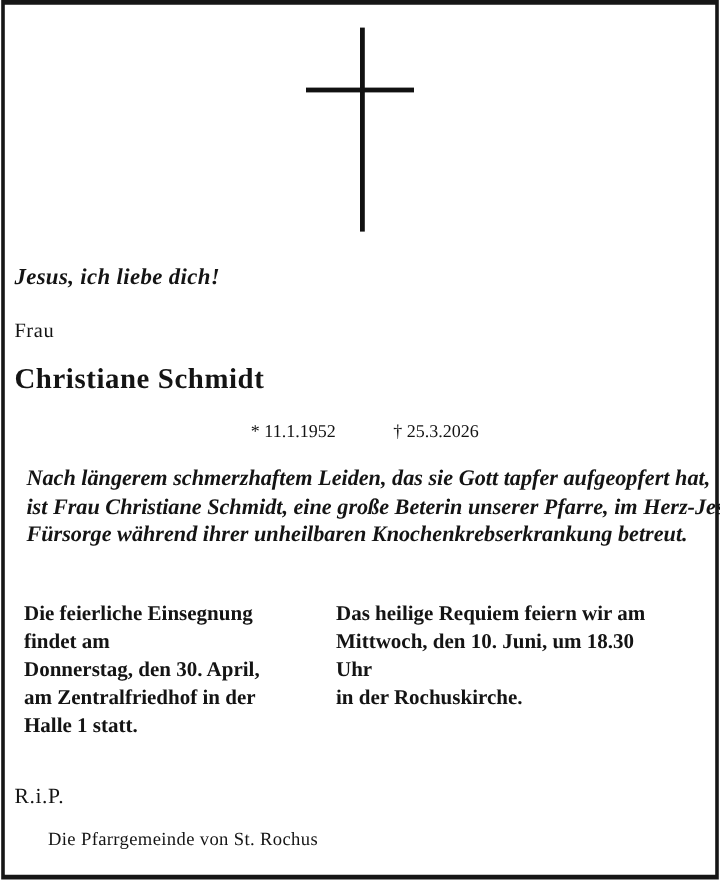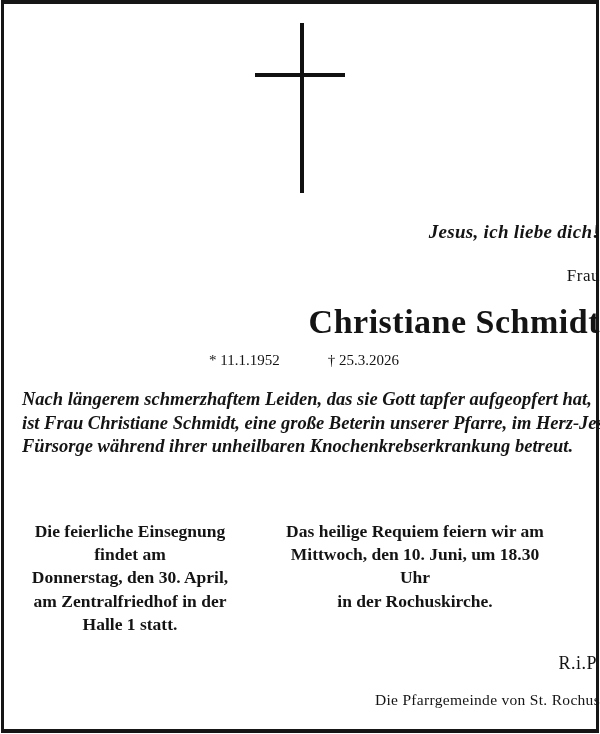--- a/index.html
+++ b/index.html
@@ -11,56 +11,56 @@
     overflow: hidden;
   }
   .frame {
     position: absolute;
     left: 1px; right: 1px; top: 0; bottom: 1px;
     border: 3px solid #161616;
     border-top-width: 4px;
     border-bottom-width: 4px;
   }
   .abs { position: absolute; }
-  .centered { left: 12px; right: 0; text-align: right; }
+  .centered { left: 12px; right: 0; text-align: left; }
 
   
   .cross-v {
     position: absolute; left: 300px; top: 23px;
     width: 4px; height: 170px; background: #111;
   }
   .cross-h {
     position: absolute; left: 255px; top: 73px;
     width: 90px; height: 4px; background: #111;
   }
 
   .motto {
     top: 221px;
     font-size: 19px; font-style: italic; font-weight: 600;
     letter-spacing: 0.3px;
   }
   .salutation { top: 266px; font-size: 17px; letter-spacing: 0.5px; }
   .deceased-name {
     top: 303px;
-    font-size: 34px; font-weight: 600; letter-spacing: 0.5px;
+    font-size: 24px; font-weight: 600; letter-spacing: 0.5px;
   }
   .dates {
     top: 352px; left: 8px; right: 0;
     display: flex; justify-content: center; gap: 48px;
     font-size: 15px;
   }
   .obituary {
     top: 388px; left: 22px; right: 10px;
     font-size: 18.5px; font-weight: bold; font-style: italic;
     line-height: 23.5px; white-space: nowrap;
   }
   .col {
-    top: 520px;
+    top: 500px;
     font-size: 17.5px; font-weight: bold;
-    line-height: 23.2px; text-align: center;
+    line-height: 23.2px; text-align: left;
   }
   .col-left  { left: 20px;  width: 220px; }
   .col-right { left: 280px; width: 270px; }
   .rip { top: 653px; font-size: 18px; letter-spacing: 0.5px; }
   .signature { top: 691px; font-size: 15.5px; letter-spacing: 0.3px; padding-left: 28px; }
 </style>
 </head>
 <body>
 
 <div class="frame"></div>

